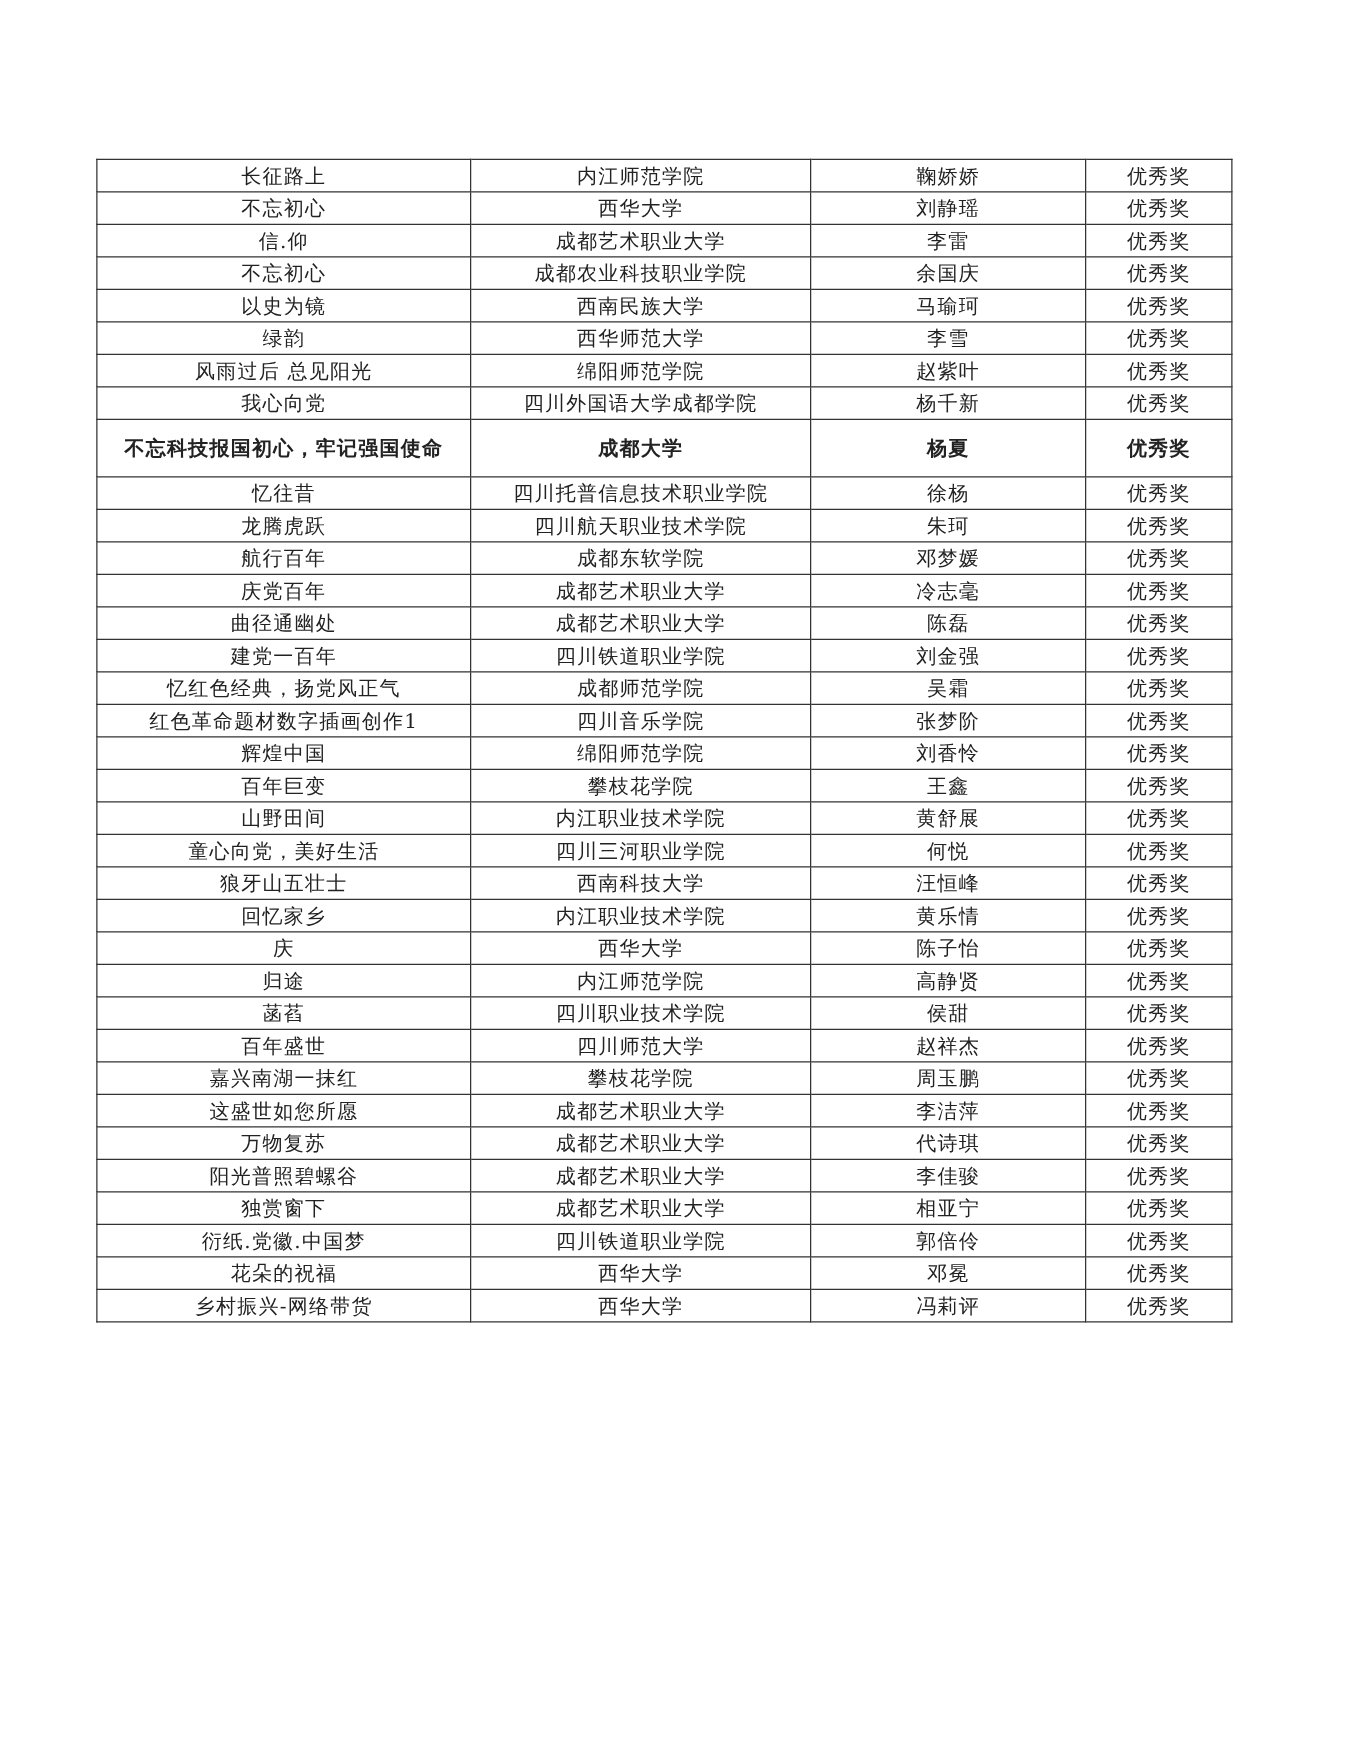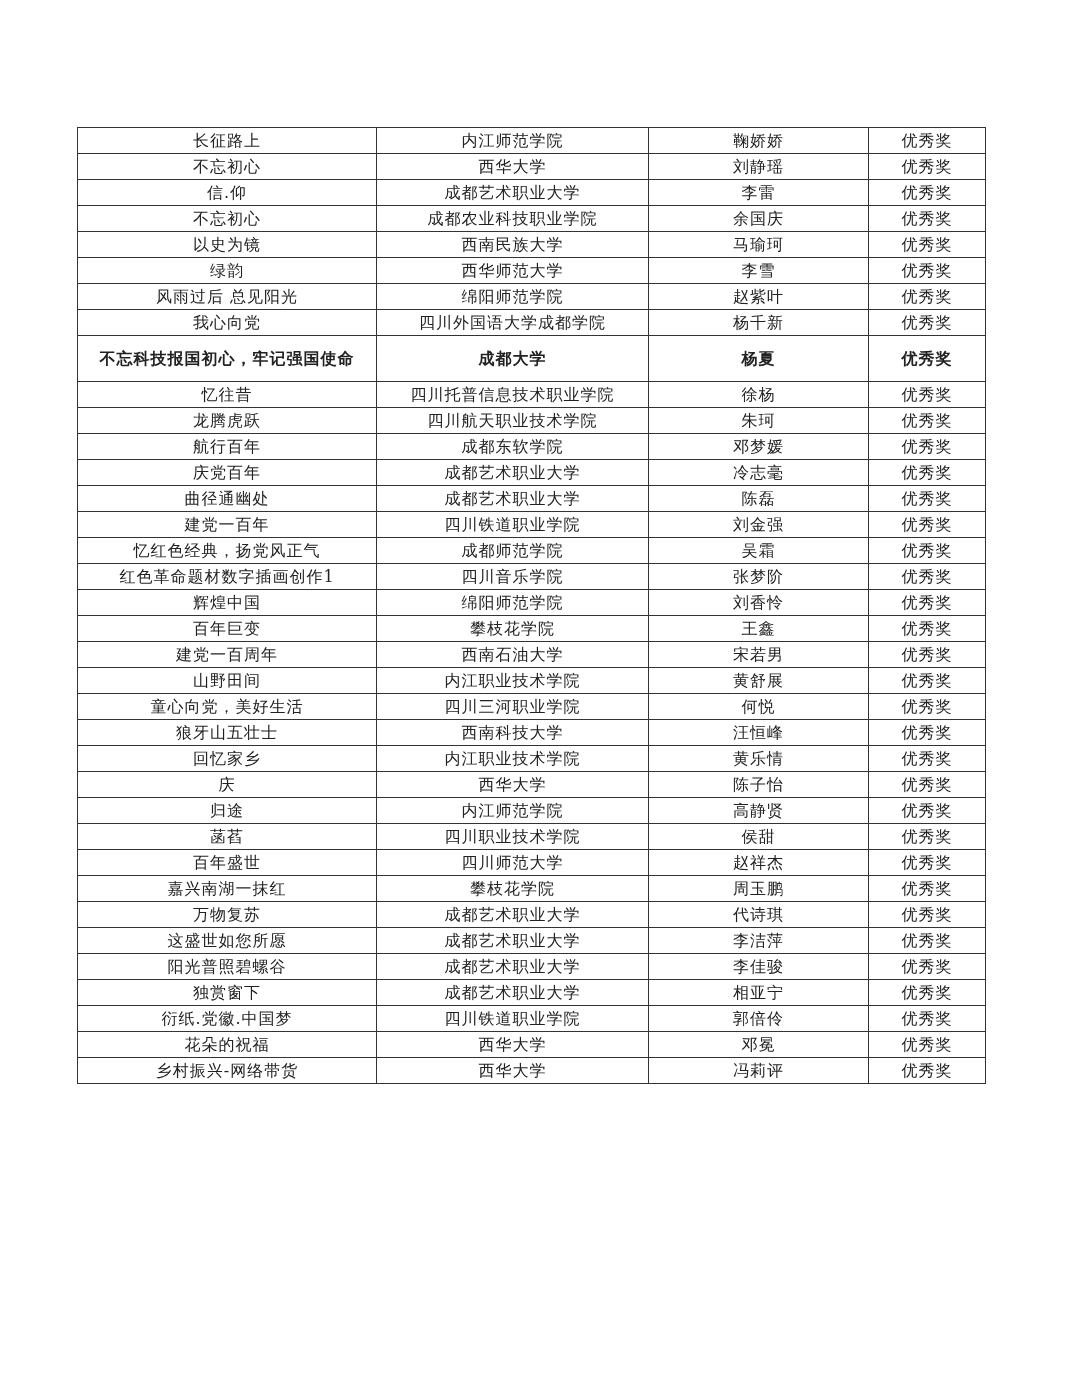--- a/index.html
+++ b/index.html
@@ -141,26 +141,20 @@
         <td>刘香怜</td>
         <td>优秀奖</td>
       </tr>
       <tr>
         <td>百年巨变</td>
         <td>攀枝花学院</td>
         <td>王鑫</td>
         <td>优秀奖</td>
       </tr>
       <tr>
-        <td>建党一百周年</td>
-        <td>西南石油大学</td>
-        <td>宋若男</td>
-        <td>优秀奖</td>
-      </tr>
-      <tr>
         <td>山野田间</td>
         <td>内江职业技术学院</td>
         <td>黄舒展</td>
         <td>优秀奖</td>
       </tr>
       <tr>
         <td>童心向党，美好生活</td>
         <td>四川三河职业学院</td>
         <td>何悦</td>
         <td>优秀奖</td>
@@ -201,29 +195,29 @@
         <td>赵祥杰</td>
         <td>优秀奖</td>
       </tr>
       <tr>
         <td>嘉兴南湖一抹红</td>
         <td>攀枝花学院</td>
         <td>周玉鹏</td>
         <td>优秀奖</td>
       </tr>
       <tr>
+        <td>这盛世如您所愿</td>
+        <td>成都艺术职业大学</td>
+        <td>李洁萍</td>
+        <td>优秀奖</td>
+      </tr>
+      <tr>
         <td>万物复苏</td>
         <td>成都艺术职业大学</td>
         <td>代诗琪</td>
-        <td>优秀奖</td>
-      </tr>
-      <tr>
-        <td>这盛世如您所愿</td>
-        <td>成都艺术职业大学</td>
-        <td>李洁萍</td>
         <td>优秀奖</td>
       </tr>
       <tr>
         <td>阳光普照碧螺谷</td>
         <td>成都艺术职业大学</td>
         <td>李佳骏</td>
         <td>优秀奖</td>
       </tr>
       <tr>
         <td>独赏窗下</td>

